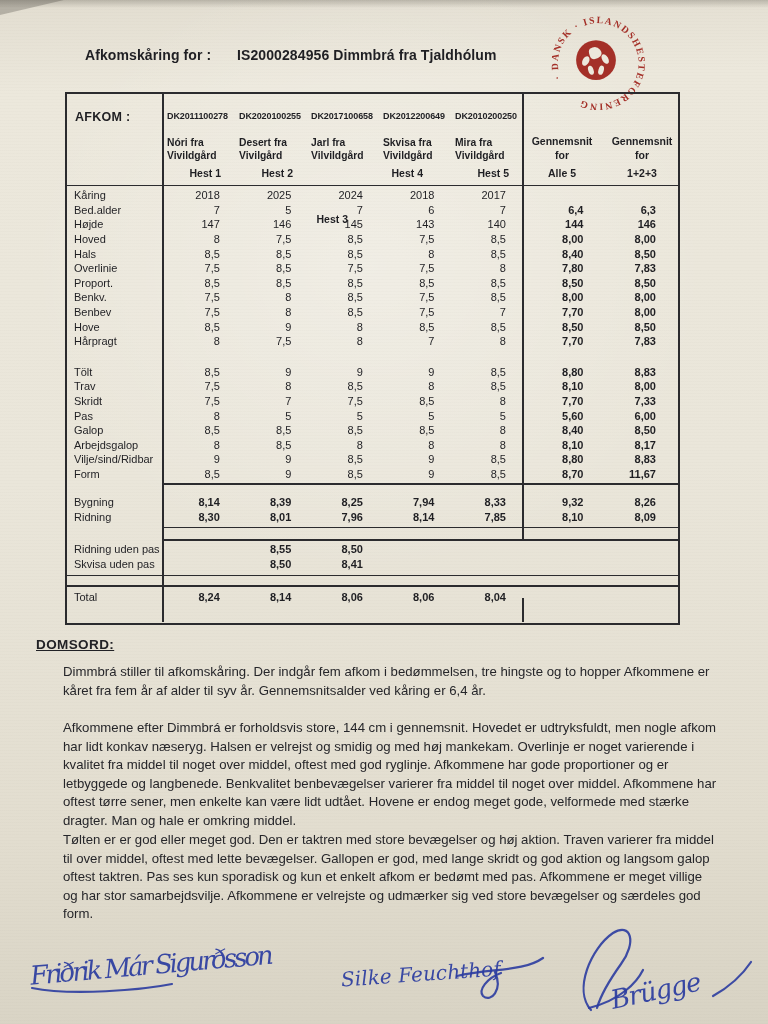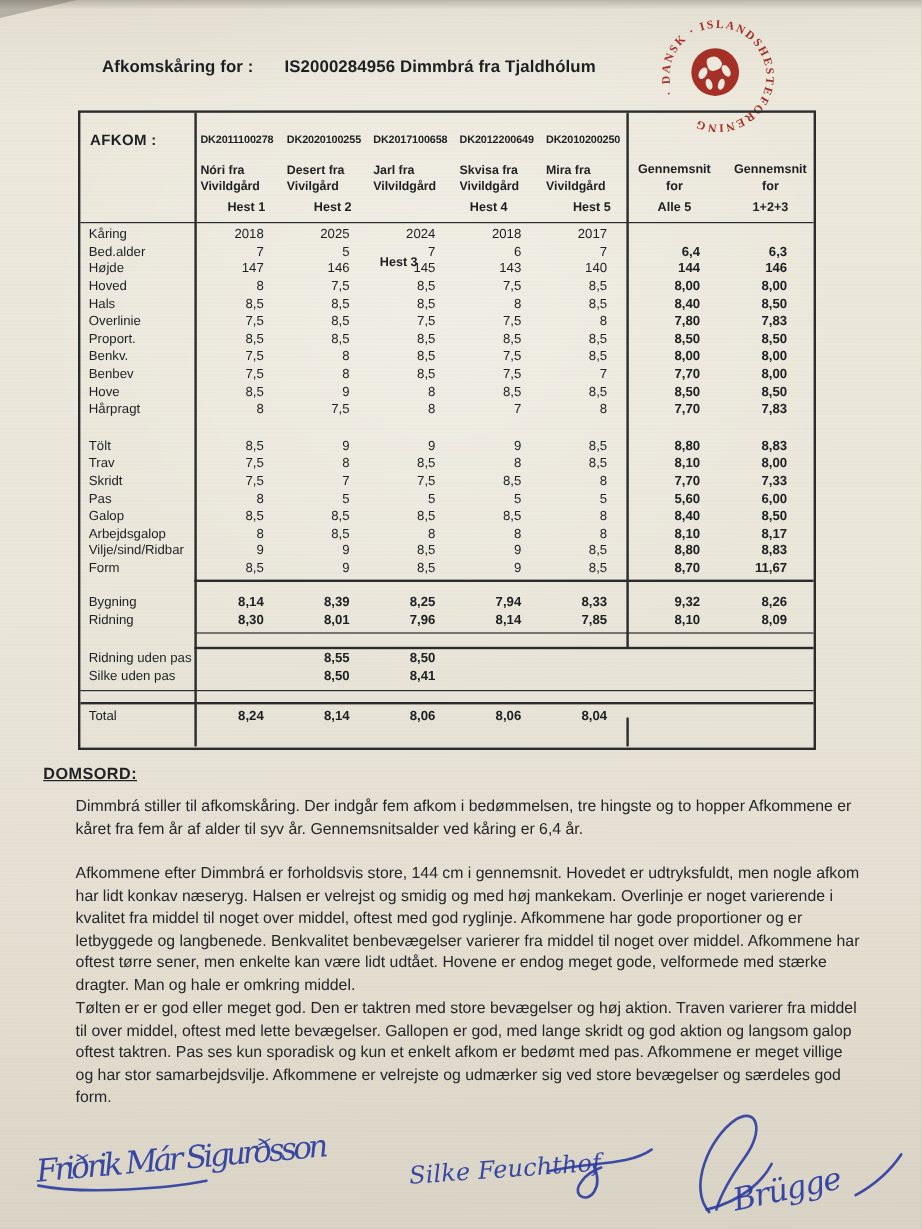--- a/index.html
+++ b/index.html
@@ -349,21 +349,21 @@
             <div class="tlabel">Ridning uden pas</div>
             <div class="tcell b"></div>
             <div class="tcell b">8,55</div>
             <div class="tcell b">8,50</div>
             <div class="tcell b"></div>
             <div class="tcell b"></div>
             <div class="tavg"></div>
             <div class="tavg last"></div>
           </div>
           <div class="trow">
-            <div class="tlabel">Silke uden pas</div>
+            <div class="tlabel">Skvisa uden pas</div>
             <div class="tcell b"></div>
             <div class="tcell b">8,50</div>
             <div class="tcell b">8,41</div>
             <div class="tcell b"></div>
             <div class="tcell b"></div>
             <div class="tavg"></div>
             <div class="tavg last"></div>
           </div>
         </div>
       <div class="hline" style="margin-top:3px"></div>

